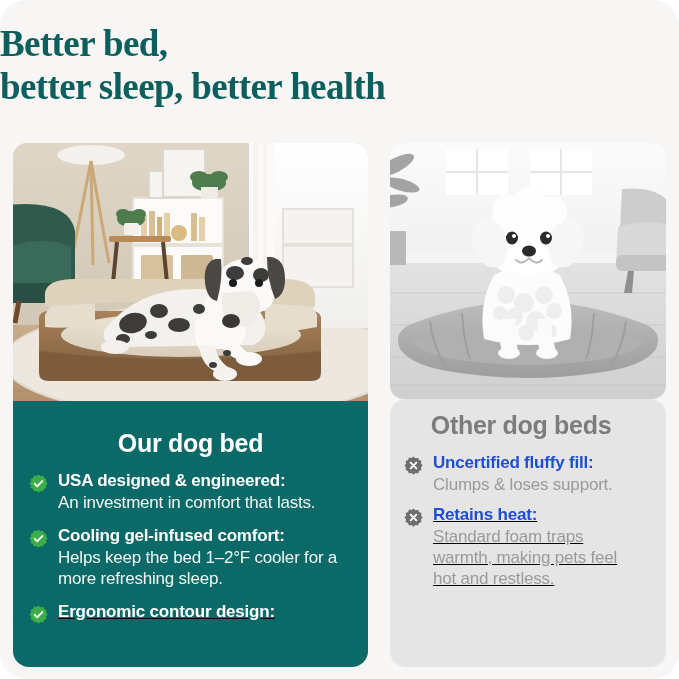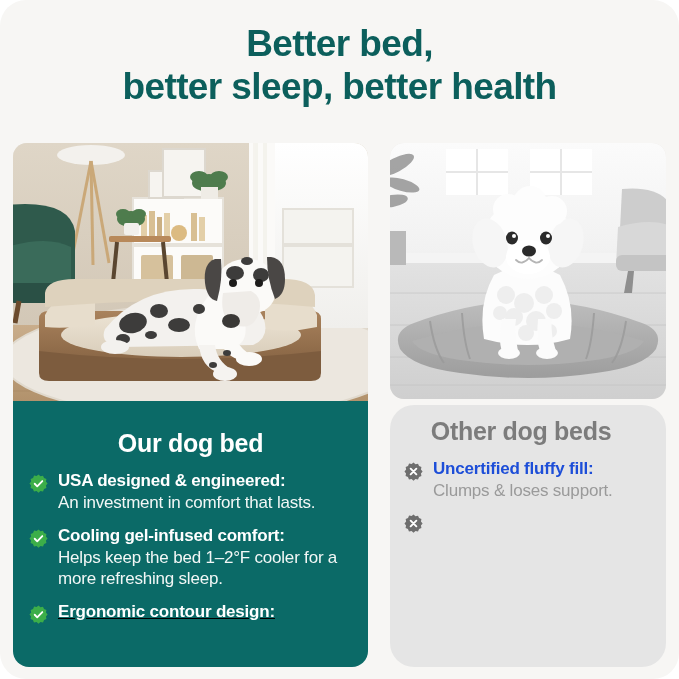--- a/index.html
+++ b/index.html
@@ -19,21 +19,21 @@
     background: #f7f6f4;
     border-radius: 26px;
     overflow: hidden;
   }
 
   
   .title-block {
     position: absolute;
     left: 0; top: 22px;
     width: 679px;
-    text-align: center;
+    font-family: Liberation Serif, serif;
   }
   .title-line {
     color: #0c5f5c;
     font-weight: bold;
     font-size: 37px;
     line-height: 1.17;
     letter-spacing: -0.6px;
   }
 
   
@@ -70,22 +70,21 @@
   
   .panel {
     flex: 1;
     padding: 28px 16px 18px 16px;
     border-bottom-left-radius: 16px;
     border-bottom-right-radius: 16px;
   }
   .panel-ours  { background: #0b6a67; }
   .panel-other {
     background: #e5e5e5;
-    border-radius: 24px;
-    margin-top: 6px;
+    border-radius: 16px;
     padding: 12px 28px 18px 14px;
   }
 
   .panel-head {
     text-align: center;
     font-weight: bold;
     font-size: 25px;
     letter-spacing: -0.3px;
     margin-bottom: 13px;
   }
@@ -458,20 +457,24 @@
             </span>
           </div>
 
           <div class="bullet">
             <span class="badge">
               <svg viewBox="0 0 24 24">
                 <path fill="#6e6e6e" d="M12 0.6l2.5 2.1 3.2-0.6 1.3 3 3 1.3-0.6 3.2 2.1 2.5-2.1 2.5 0.6 3.2-3 1.3-1.3 3-3.2-0.6-2.5 2.1-2.5-2.1-3.2 0.6-1.3-3-3-1.3 0.6-3.2L0.6 12l2.1-2.5L2.1 6.3l3-1.3 1.3-3 3.2 0.6z"></path>
                 <path fill="none" stroke="#ffffff" stroke-width="2.4" stroke-linecap="round" d="M8.4 8.4l7.2 7.2M15.6 8.4l-7.2 7.2"></path>
               </svg>
             </span>
+            <span class="btext">
+              <span class="bhead">Retains heat:</span>
+              <span class="bbody" style="display:block">Standard foam traps warmth, making pets feel hot and restless.</span>
+            </span>
           </div>
 
 
         </div>
       </div>
     </div>
 
   </div>
 </div>
 

